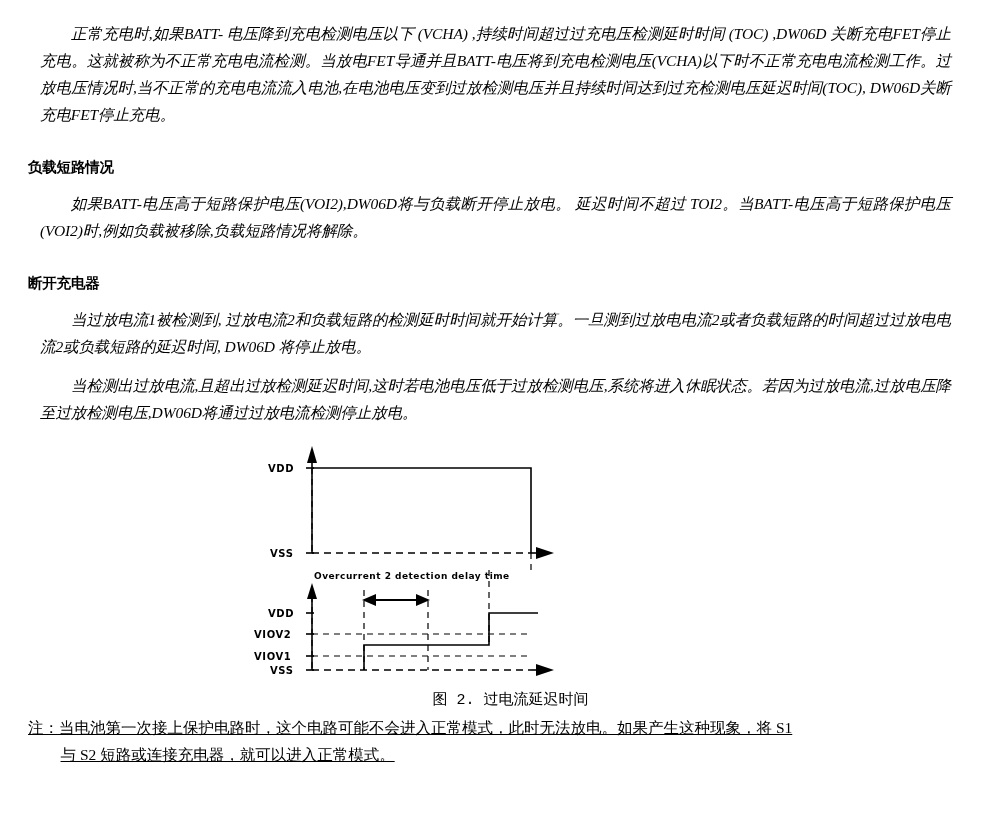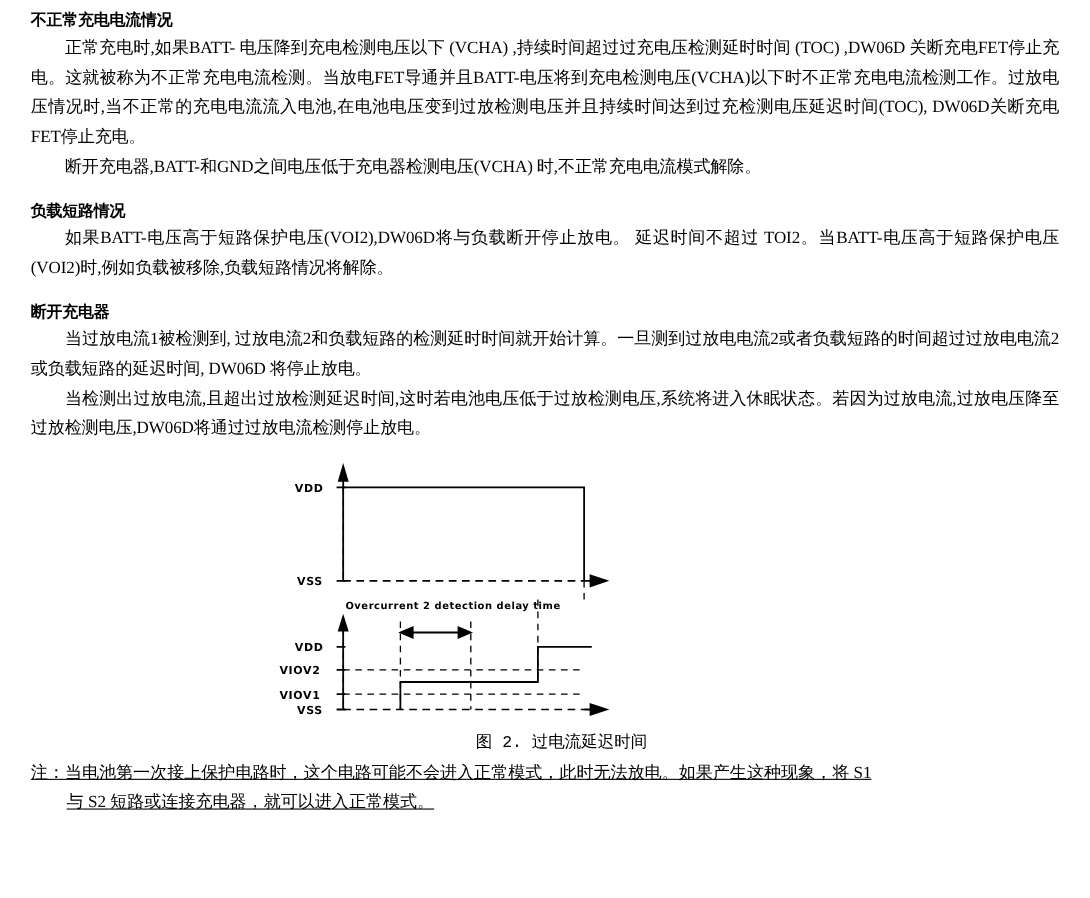--- a/index.html
+++ b/index.html
@@ -29,26 +29,27 @@
     font-weight: bold;
     margin: 0;
     padding: 0;
     line-height: 22px;
     letter-spacing: -0.2px;
   }
 
   p.body-par {
     font-size: 15.5px;
     line-height: 27px;
-    margin: 0;
+    margin: 12px;
     padding: 0;
     text-align: justify;
     text-justify: inter-ideograph;
     text-indent: 2em;
     letter-spacing: -0.1px;
+    font-style: italic;
   }
   .gap-md { height: 16px; }
 
   
   .figure-wrap {
     width: 100%;
     display: flex;
     flex-direction: column;
     align-items: center;
     margin-top: 10px;
@@ -89,23 +90,21 @@
     fill: #000;
   }
   .axis-label { font-size: 10px; letter-spacing: 0.6px; }
   .delay-label { font-size: 9px; letter-spacing: 0.5px; }
 </style>
 </head>
 <body>
 
 <div class="page">
 
-  <h2 class="section-heading">不正常充电电流情况</h2>
   <p class="body-par">正常充电时,如果BATT- 电压降到充电检测电压以下 (VCHA) ,持续时间超过过充电压检测延时时间 (TOC) ,DW06D 关断充电FET停止充电。这就被称为不正常充电电流检测。当放电FET导通并且BATT-电压将到充电检测电压(VCHA)以下时不正常充电电流检测工作。过放电压情况时,当不正常的充电电流流入电池,在电池电压变到过放检测电压并且持续时间达到过充检测电压延迟时间(TOC), DW06D关断充电FET停止充电。</p>
-  <p class="body-par">断开充电器,BATT-和GND之间电压低于充电器检测电压(VCHA) 时,不正常充电电流模式解除。</p>
 
   <div class="gap-md"></div>
 
   <h2 class="section-heading">负载短路情况</h2>
   <p class="body-par">如果BATT-电压高于短路保护电压(VOI2),DW06D将与负载断开停止放电。 延迟时间不超过 TOI2。当BATT-电压高于短路保护电压(VOI2)时,例如负载被移除,负载短路情况将解除。</p>
 
   <div class="gap-md"></div>
 
   <h2 class="section-heading">断开充电器</h2>
   <p class="body-par">当过放电流1被检测到, 过放电流2和负载短路的检测延时时间就开始计算。一旦测到过放电电流2或者负载短路的时间超过过放电电流2或负载短路的延迟时间, DW06D 将停止放电。</p>

